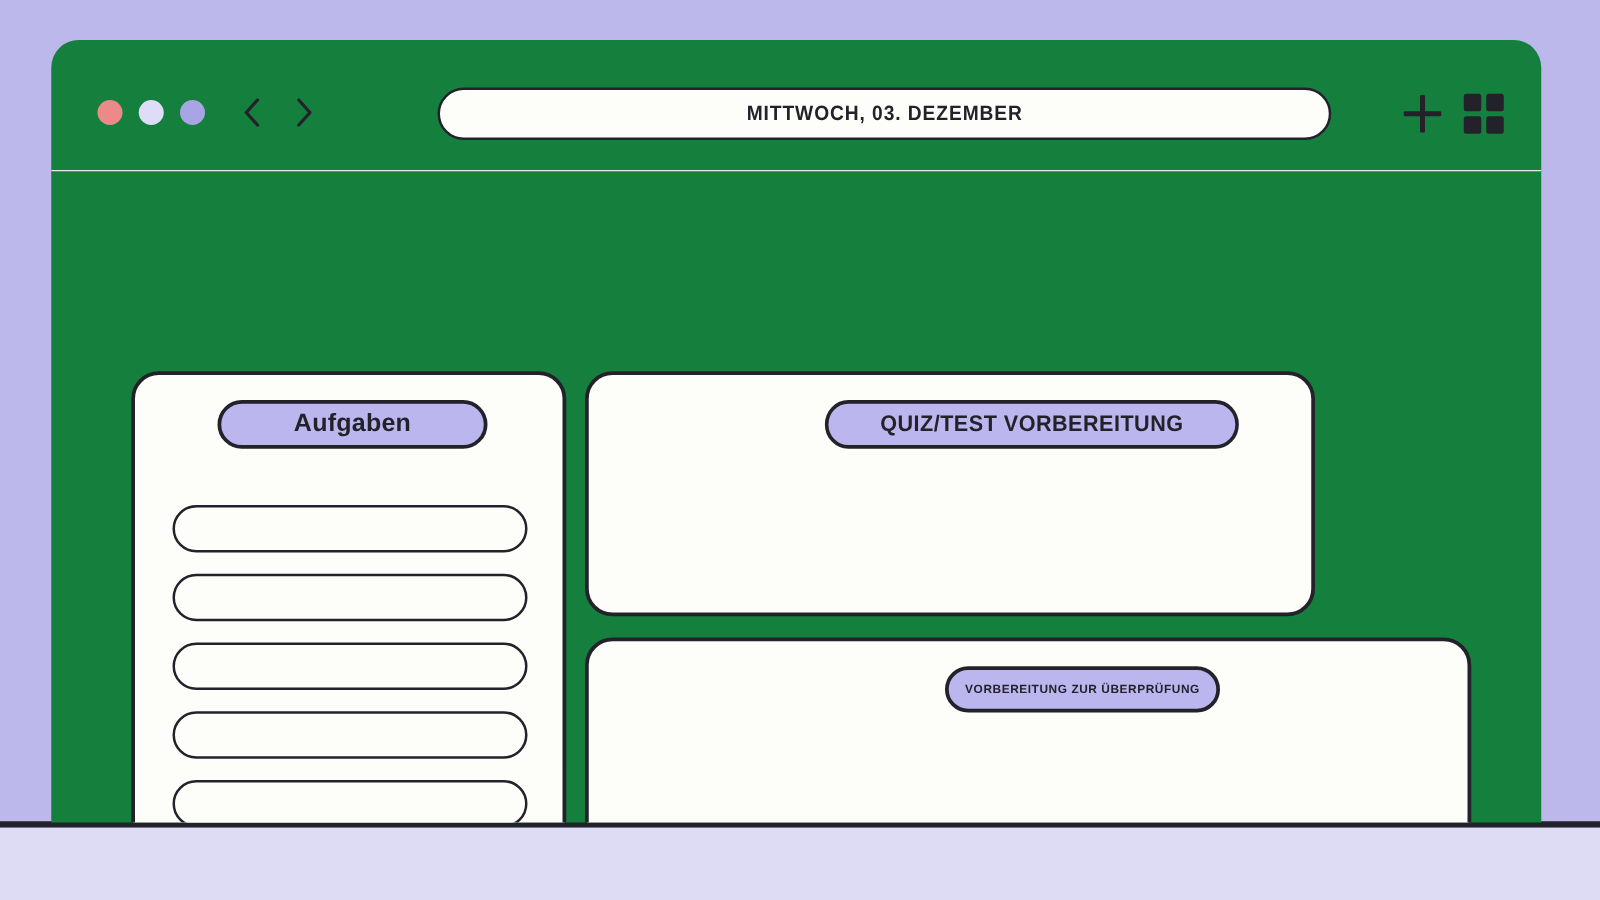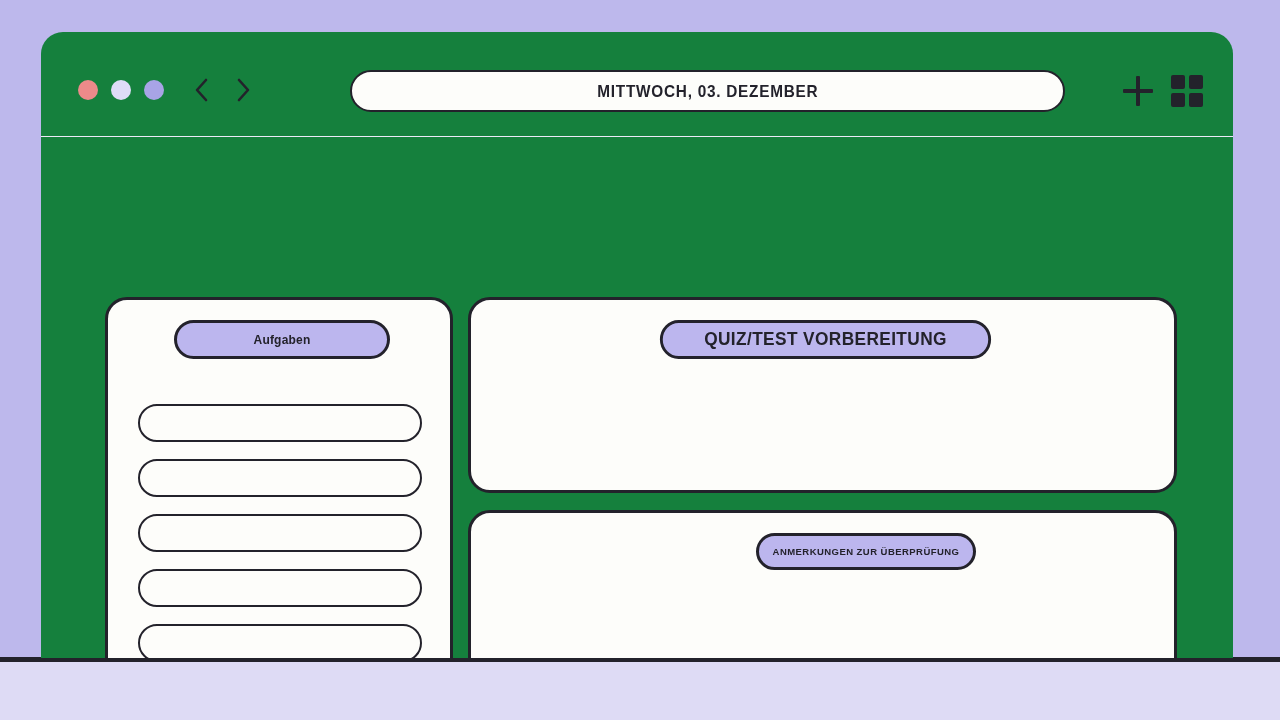--- a/index.html
+++ b/index.html
@@ -191,21 +191,21 @@
     justify-content: center;
     color: #23222b;
   }
 
   #tasks-title {
     position: absolute;
     left: 66px;
     top: 20px;
     width: 216px;
     height: 39px;
-    font-size: 12px;
+    font-size: 20px;
     font-weight: 700;
     letter-spacing: 0.2px;
   }
 
   #task-list {
     position: absolute;
     left: 30px;
     top: 104px;
     width: 284px;
     display: flex;
@@ -217,21 +217,21 @@
     height: 38px;
     border: 2.6px solid #23222b;
     border-radius: 19px;
     background: #fdfdfa;
   }
 
   
   #quiz-card {
     left: 427px;
     top: 160px;
-    width: 709px;
+    width: 584px;
     height: 196px;
   }
   #quiz-title {
     position: absolute;
     left: 182px;
     top: 20px;
     width: 345px;
     height: 39px;
     font-size: 18px;
     font-weight: 700;
@@ -315,18 +315,18 @@
         <li class="task-row"></li>
         <li class="task-row"></li>
       </ul>
     </section>
 
     <section class="card" id="quiz-card">
       <div class="pill" id="quiz-title">QUIZ/TEST VORBEREITUNG</div>
     </section>
 
     <section class="card" id="notes-card">
-      <div class="pill" id="notes-title">ANMERKUNGEN ZUR ÜBERPRÜFUNG</div>
+      <div class="pill" id="notes-title">VORBEREITUNG ZUR ÜBERPRÜFUNG</div>
     </section>
 
   </div>
 
 </div>
 
 </body></html>

